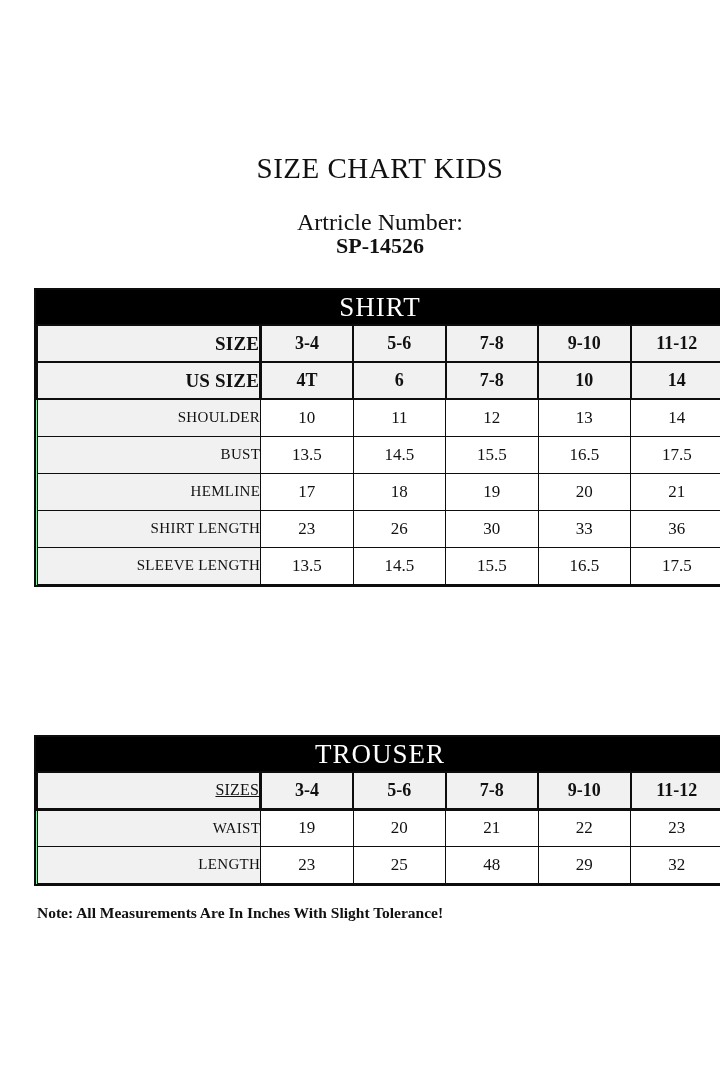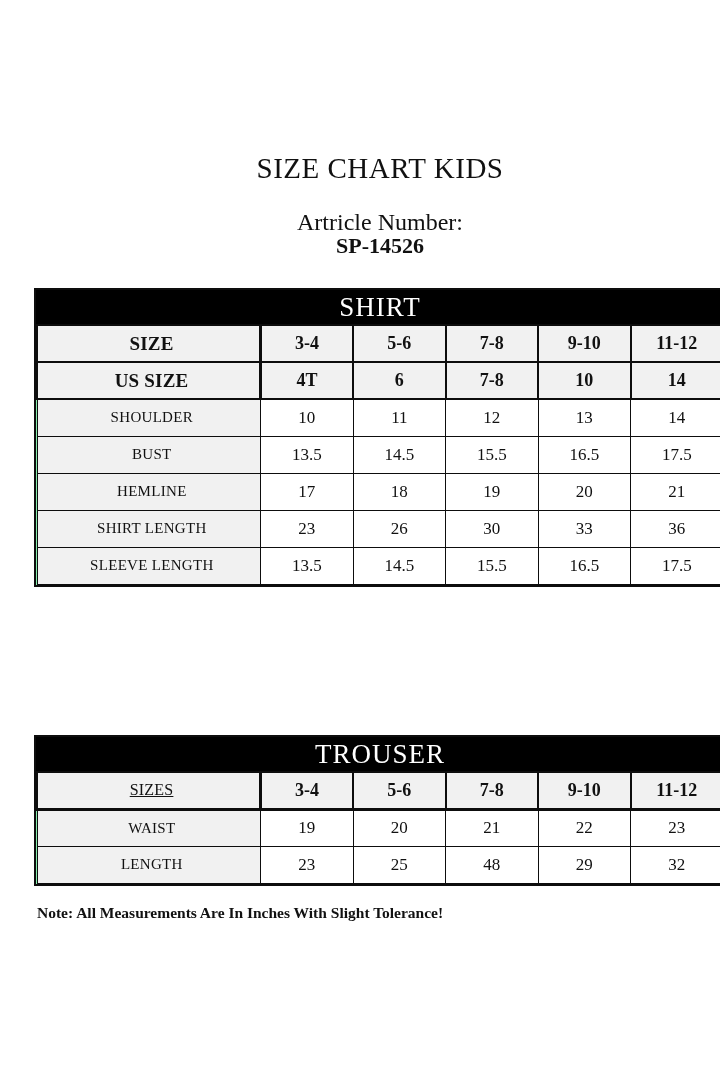--- a/index.html
+++ b/index.html
@@ -69,21 +69,21 @@
     table-layout: fixed;
   }
   table.size-table col.label-col { width: 32.6%; }
   table.size-table col.value-col { width: 13.48%; }
   table.size-table th, table.size-table td {
     border: 1.5px solid var(--border-col, #000);
     height: 37px;
     vertical-align: middle;
   }
   .label-cell {
-    text-align: center;
+    text-align: right;
     padding-left: 6px;
     background: var(--cell-gray, #f1f1f1);
     font-weight: 400;
     font-size: 15px;
     letter-spacing: 0.3px;
   }
   .value-cell {
     text-align: center;
     background: #ffffff;
     font-size: 17px;

